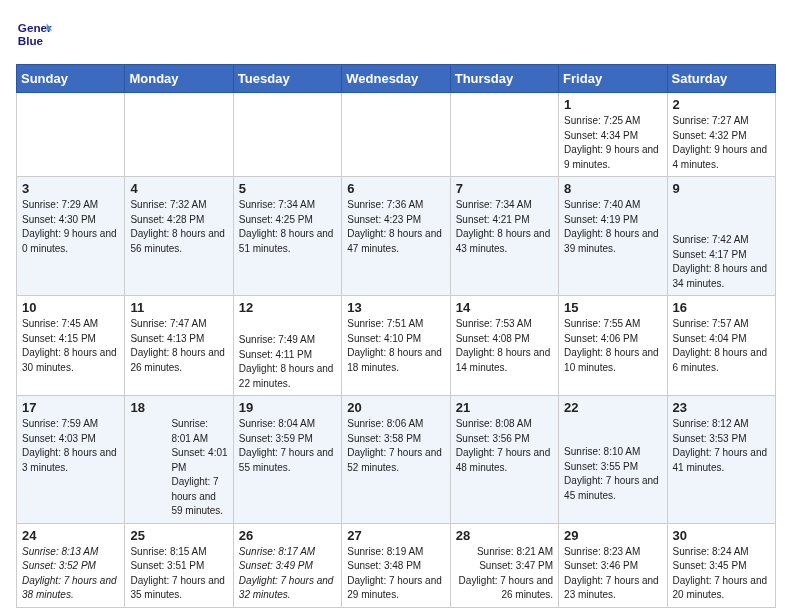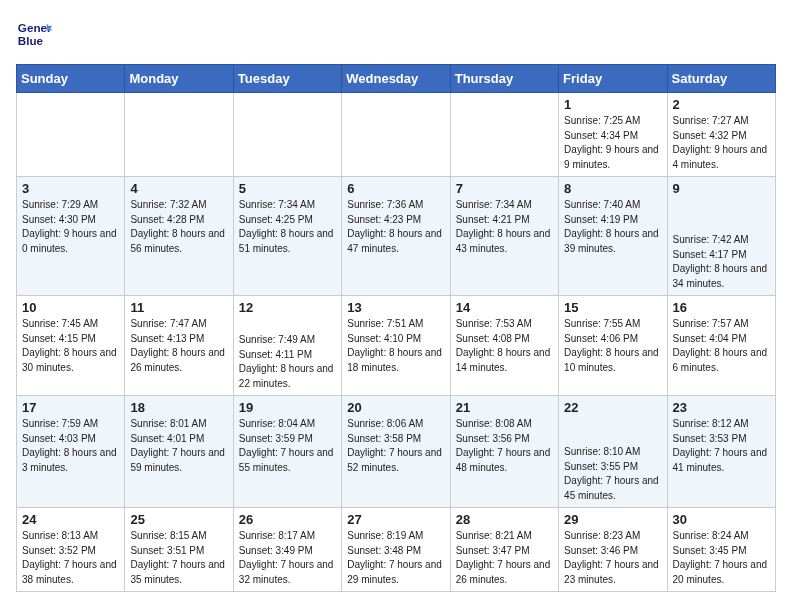--- a/index.html
+++ b/index.html
@@ -224,21 +224,21 @@
       </tr>
       <tr>
         <td>
           <span class="day-num">17</span>
           <div class="day-info" style="white-space: pre-line;">Sunrise: 7:59 AM
 Sunset: 4:03 PM
 Daylight: 8 hours and 3 minutes.</div>
         </td>
         <td>
           <span class="day-num">18</span>
-          <div class="day-info" style="white-space: pre-line;">Sunrise: 8:01 AM
+          <div class="day-info" style="white-space: pre-line; margin-left: 41px;">Sunrise: 8:01 AM
 Sunset: 4:01 PM
 Daylight: 7 hours and 59 minutes.</div>
         </td>
         <td>
           <span class="day-num">19</span>
           <div class="day-info" style="white-space: pre-line;">Sunrise: 8:04 AM
 Sunset: 3:59 PM
 Daylight: 7 hours and 55 minutes.</div>
         </td>
         <td>
@@ -262,45 +262,45 @@
         <td>
           <span class="day-num">23</span>
           <div class="day-info" style="white-space: pre-line;">Sunrise: 8:12 AM
 Sunset: 3:53 PM
 Daylight: 7 hours and 41 minutes.</div>
         </td>
       </tr>
       <tr>
         <td>
           <span class="day-num">24</span>
-          <div class="day-info" style="white-space: pre-line;">Sunrise: 8:13 AM
+          <div class="day-info" style="white-space: pre-line; font-style: italic;">Sunrise: 8:13 AM
 Sunset: 3:52 PM
 Daylight: 7 hours and 38 minutes.</div>
         </td>
         <td>
           <span class="day-num">25</span>
           <div class="day-info" style="white-space: pre-line;">Sunrise: 8:15 AM
 Sunset: 3:51 PM
 Daylight: 7 hours and 35 minutes.</div>
         </td>
         <td>
           <span class="day-num">26</span>
-          <div class="day-info" style="white-space: pre-line;">Sunrise: 8:17 AM
+          <div class="day-info" style="white-space: pre-line; font-style: italic;">Sunrise: 8:17 AM
 Sunset: 3:49 PM
 Daylight: 7 hours and 32 minutes.</div>
         </td>
         <td>
           <span class="day-num">27</span>
           <div class="day-info" style="white-space: pre-line;">Sunrise: 8:19 AM
 Sunset: 3:48 PM
 Daylight: 7 hours and 29 minutes.</div>
         </td>
         <td>
           <span class="day-num">28</span>
-          <div class="day-info" style="white-space: pre-line;">Sunrise: 8:21 AM
+          <div class="day-info" style="white-space: pre-line; text-align: right;">Sunrise: 8:21 AM
 Sunset: 3:47 PM
 Daylight: 7 hours and 26 minutes.</div>
         </td>
         <td>
           <span class="day-num">29</span>
           <div class="day-info" style="white-space: pre-line;">Sunrise: 8:23 AM
 Sunset: 3:46 PM
 Daylight: 7 hours and 23 minutes.</div>
         </td>
         <td>

